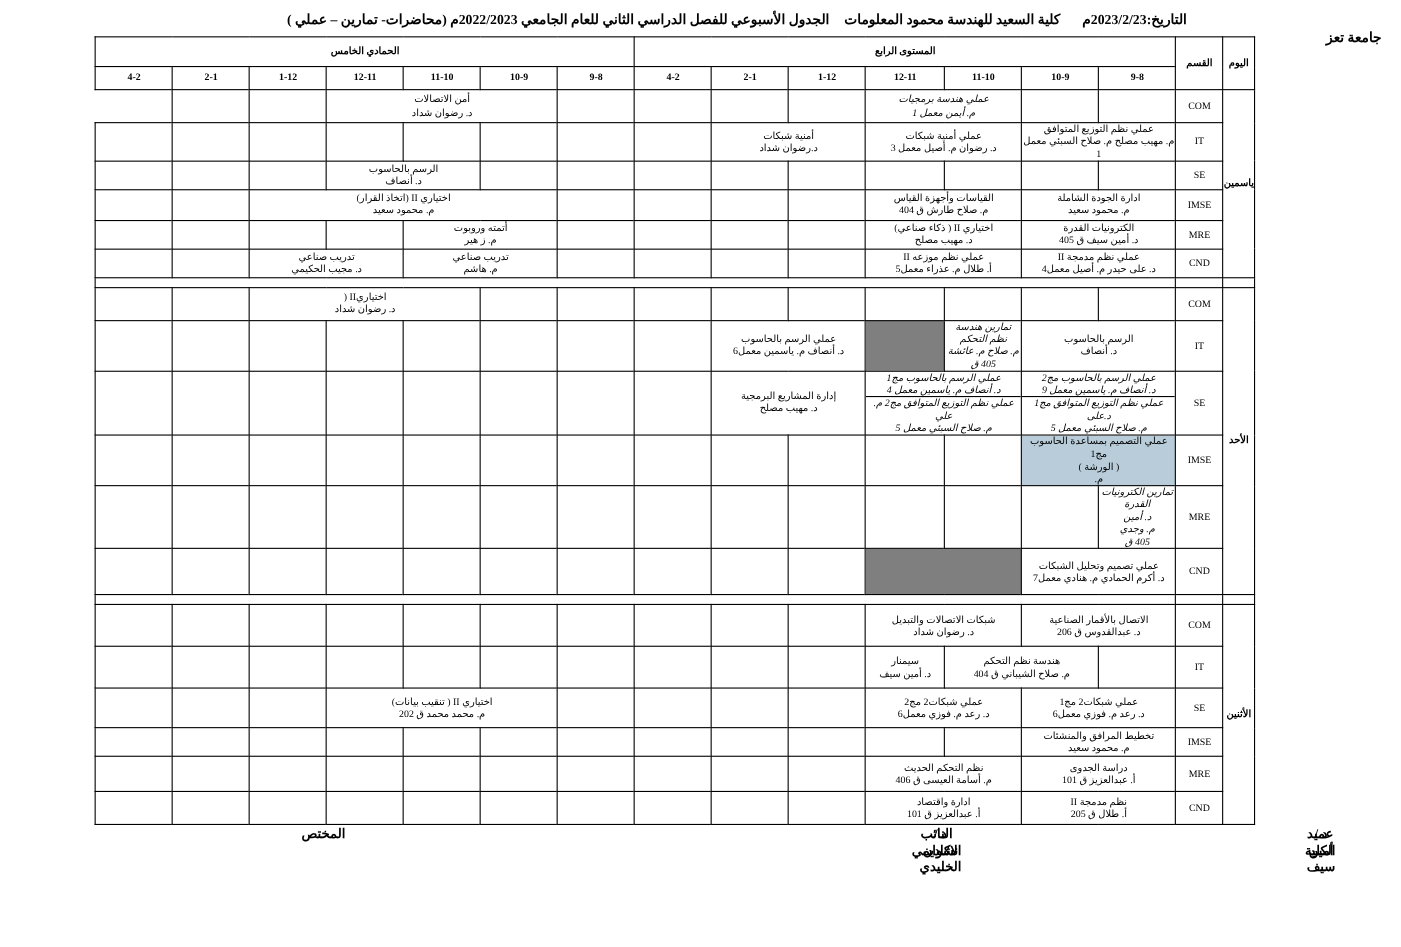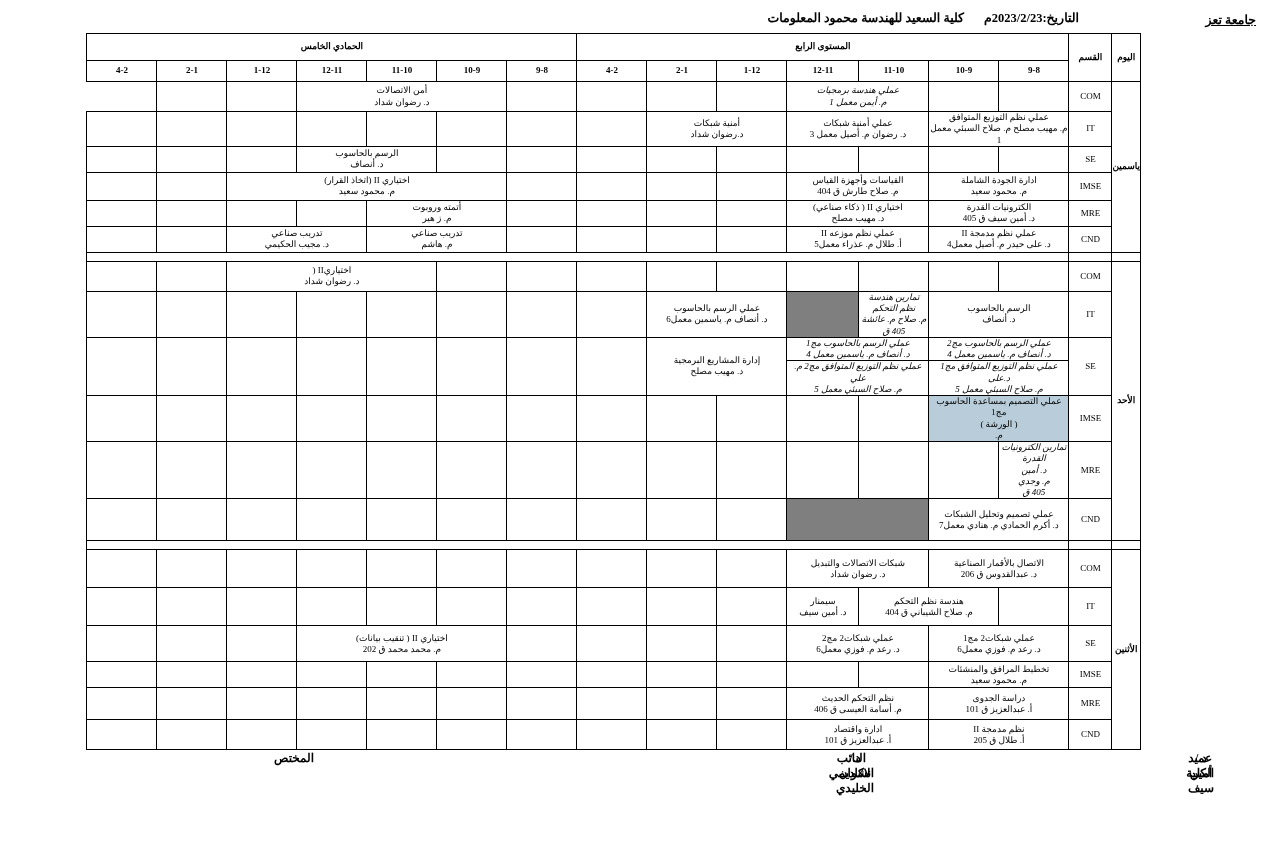--- a/index.html
+++ b/index.html
@@ -10,21 +10,21 @@
     color:#000;
     position:relative;
     overflow:hidden;
   }
   .hdr{
     position:absolute;top:8px;left:0;right:0;
     height:24px;
     font-size:12.5px;font-weight:bold;
     direction:rtl;
   }
-  .hdr .h-univ{position:absolute;right:18px;top:4px;text-decoration:underline;}
+  .hdr .h-univ{position:absolute;right:18px;top:18px;}
   .hdr .h-date{position:absolute;right:195px;top:2px;}
   .hdr .h-col{position:absolute;right:310px;top:2px;}
   .hdr .h-title{position:absolute;right:520px;top:2px;}
 
   table.grid{
     position:absolute;
     top:33px;right:133px;
     border-collapse:collapse;
     table-layout:fixed;
     direction:rtl;
@@ -67,20 +67,21 @@
   .f1{right:960px;top:6px;}
   .f2{right:400px;top:6px;}
   .f3{right:60px;top:6px;}
   .sub{font-weight:bold;}
 </style>
 </head>
 <body>
 
 <div class="hdr">
   <div class="h-univ">جامعة تعز</div>
+  <div class="h-title">الجدول الأسبوعي للفصل الدراسي الثاني للعام الجامعي 2022/2023م  (محاضرات- تمارين – عملي )</div>
   <div class="h-col">كلية السعيد للهندسة محمود المعلومات</div>
   <div class="h-date">التاريخ:2023/2/23م</div>
 </div>
 
 <table class="grid">
   <colgroup>
     <col style="width:24px">
     <col style="width:42px">
     <col style="width:70px">
       <col style="width:70px">
@@ -260,21 +261,21 @@
     <td class="cell"></td>
     <td class="cell"></td>
     <td class="cell"></td>
     <td class="cell"></td>
     <td class="cell"></td>
   </tr>
   <tr style="height:40px">
     <td class="sec">SE</td>
     <td class="cell c-small" colspan="2">
       <div style="white-space:pre-line;border-bottom:1px solid #000">عملي الرسم بالحاسوب مج2
-د. أنصاف  م. ياسمين      معمل 4</div>
+د. أنصاف  م. ياسمين      معمل 9</div>
       <div style="white-space:pre-line">عملي نظم التوزيع المتوافق مج1 د.على
 م. صلاح السبئي  معمل 5</div>
     </td>
     <td class="cell c-small" colspan="2">
       <div style="white-space:pre-line;border-bottom:1px solid #000">عملي الرسم بالحاسوب مج1
 د. أنصاف  م. ياسمين        معمل 4</div>
       <div style="white-space:pre-line">عملي نظم التوزيع المتوافق مج2 م. علي
 م. صلاح السبئي  معمل 5</div>
     </td>
     <td class="cell" colspan="2" style="white-space:pre-line">إدارة المشاريع البرمجية

